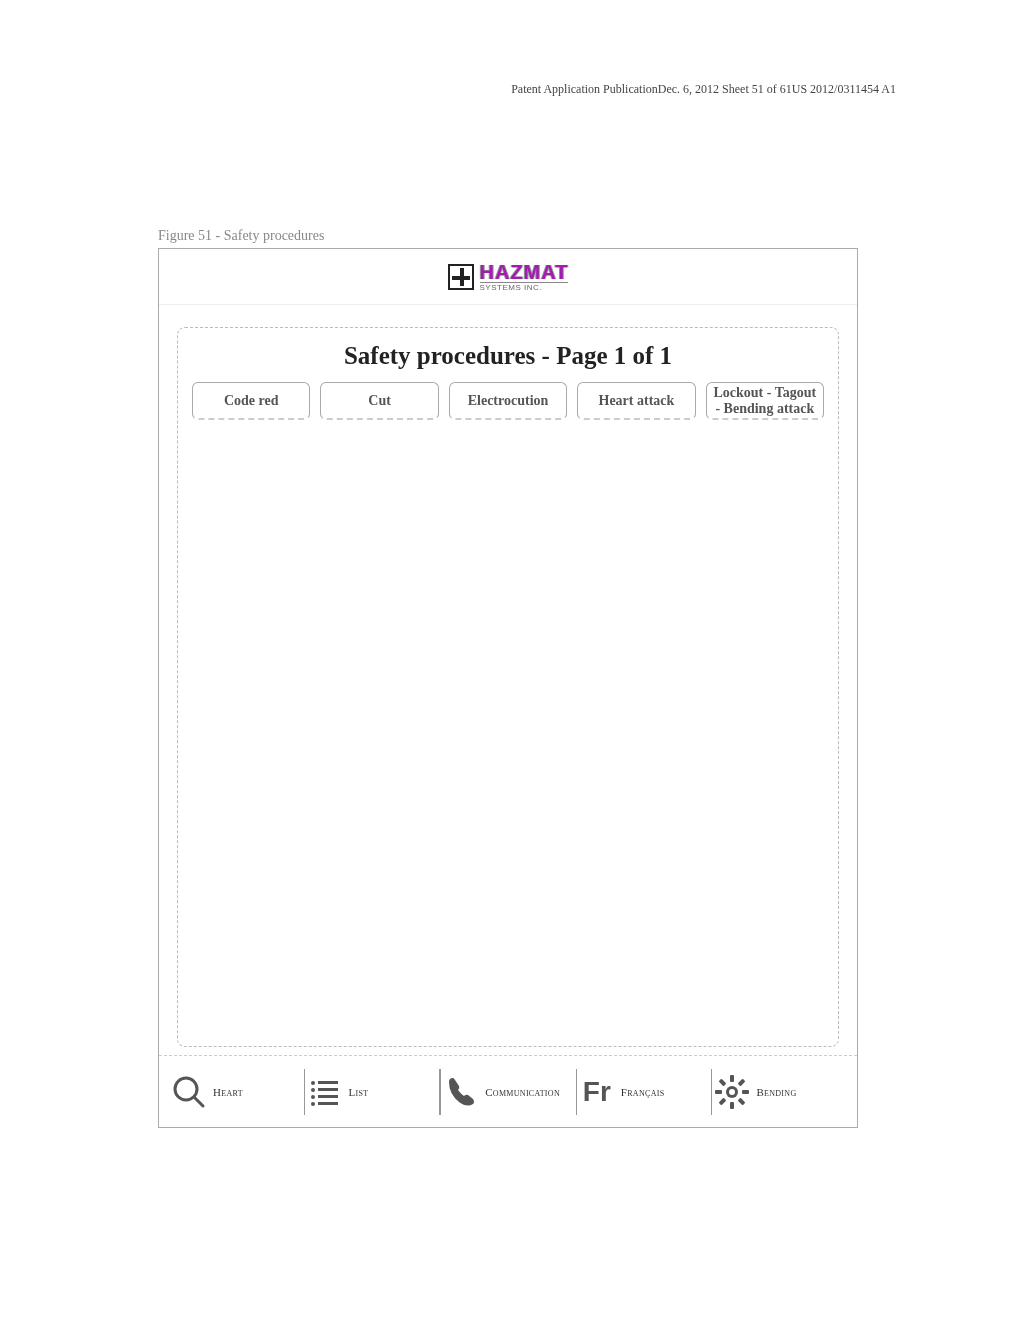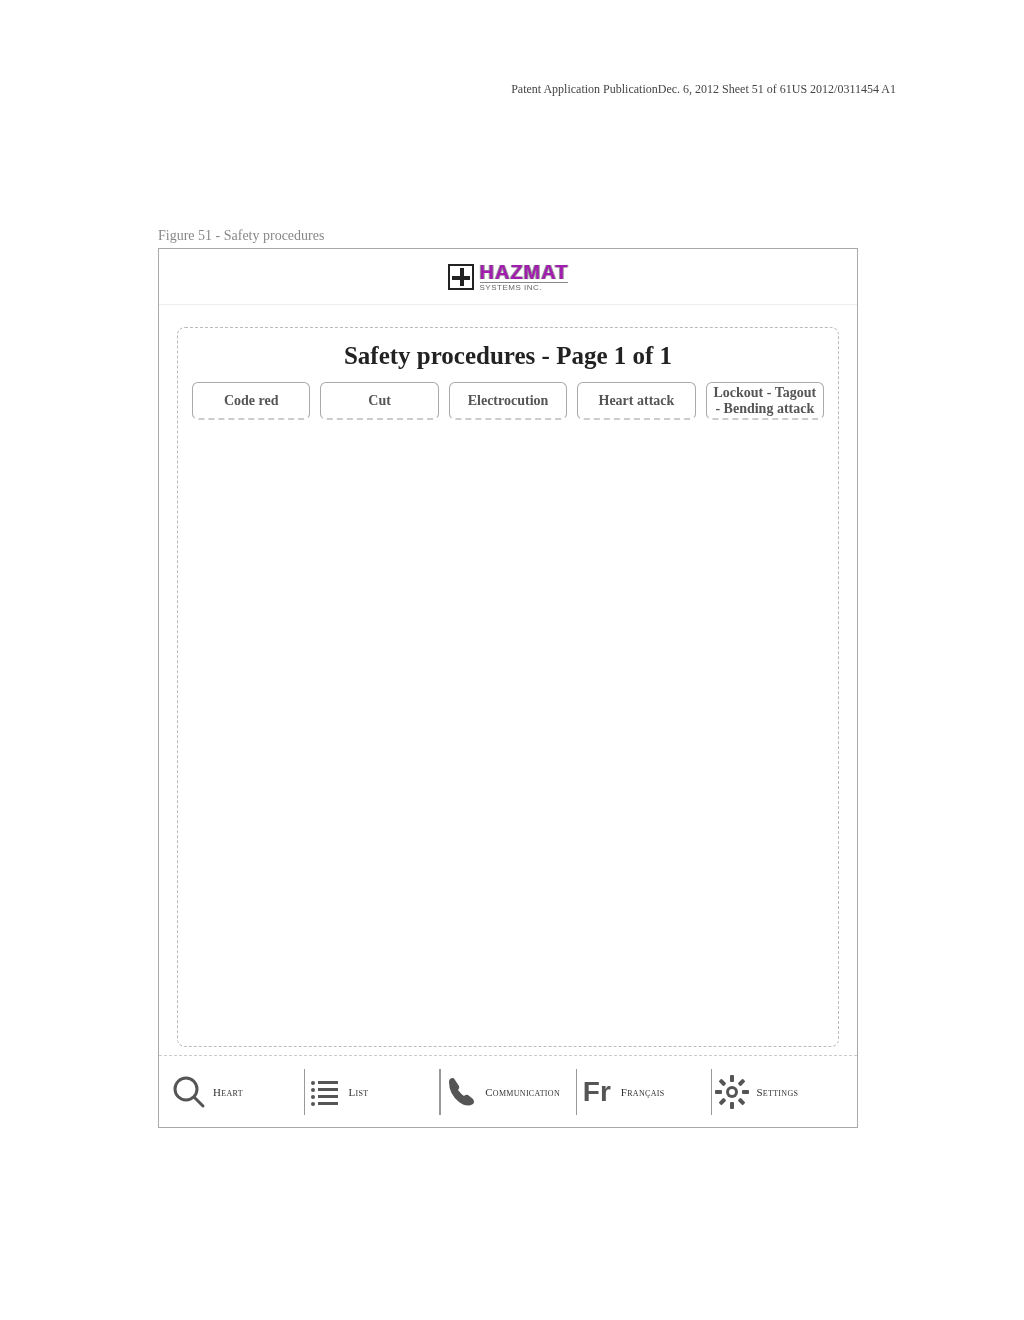--- a/index.html
+++ b/index.html
@@ -268,17 +268,17 @@
             <rect x="1" y="16" width="7" height="4" rx="1"></rect>
             <rect x="28" y="16" width="7" height="4" rx="1"></rect>
             <rect x="16" y="1" width="4" height="7" rx="1" transform="rotate(45 18 18)"></rect>
             <rect x="16" y="28" width="4" height="7" rx="1" transform="rotate(45 18 18)"></rect>
             <rect x="1" y="16" width="7" height="4" rx="1" transform="rotate(45 18 18)"></rect>
             <rect x="28" y="16" width="7" height="4" rx="1" transform="rotate(45 18 18)"></rect>
           </g>
           <circle cx="18" cy="18" r="3" fill="#fff"></circle>
         </svg>
       </div>
-      <span class="tool-label">Settings</span>
+      <span class="tool-label">Bending</span>
     </div>
 
   </div>
 </div>
 
 </body></html>

